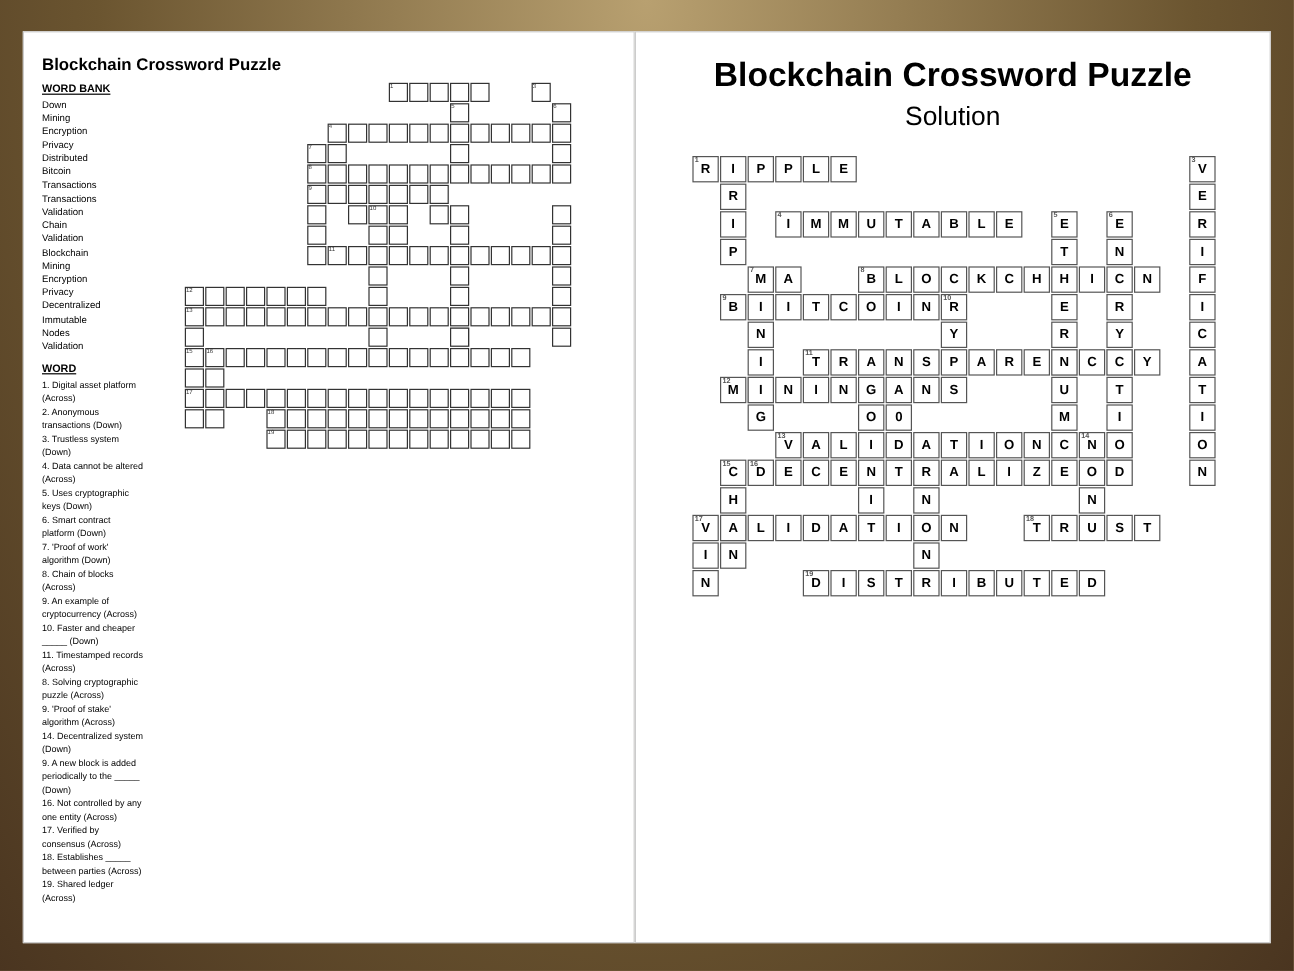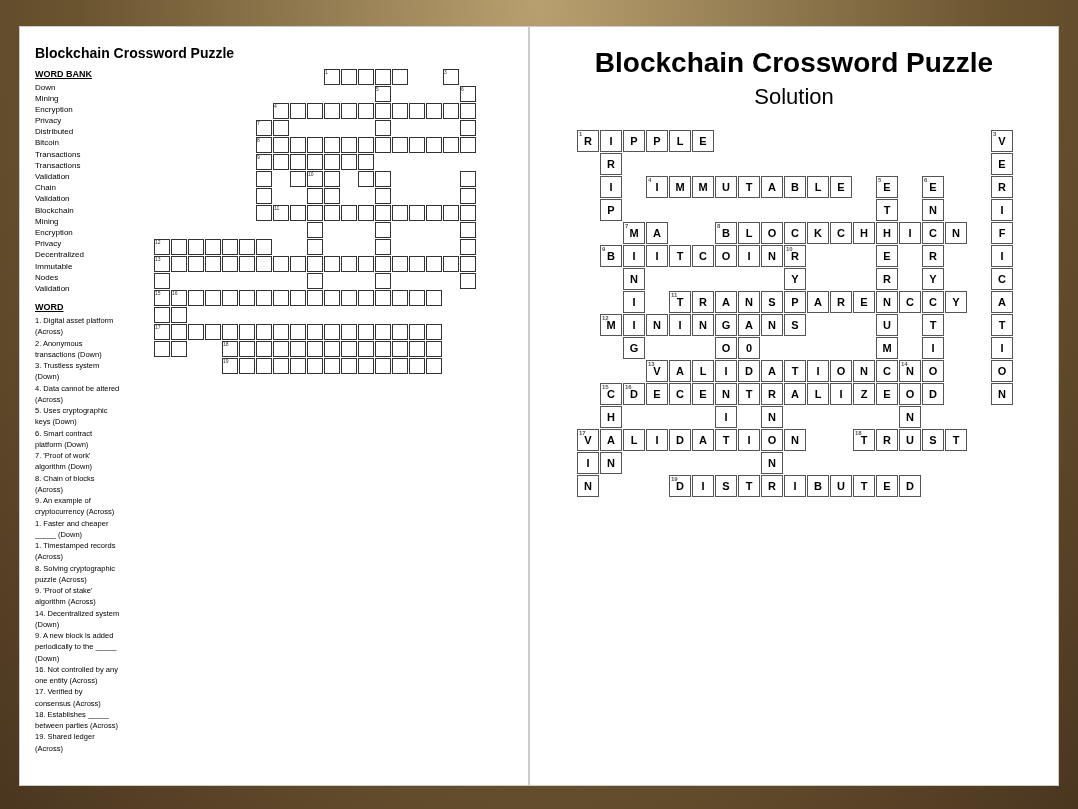--- a/index.html
+++ b/index.html
@@ -195,22 +195,22 @@
           <div id="clues-list">
               <div class="clue-item">1. Digital asset platform (Across)</div>
               <div class="clue-item">2. Anonymous transactions (Down)</div>
               <div class="clue-item">3. Trustless system (Down)</div>
               <div class="clue-item">4. Data cannot be altered (Across)</div>
               <div class="clue-item">5. Uses cryptographic keys (Down)</div>
               <div class="clue-item">6. Smart contract platform (Down)</div>
               <div class="clue-item">7. 'Proof of work' algorithm (Down)</div>
               <div class="clue-item">8. Chain of blocks (Across)</div>
               <div class="clue-item">9. An example of cryptocurrency (Across)</div>
-              <div class="clue-item">1. Faster and cheaper _____ (Down)</div>
-              <div class="clue-item">1. Timestamped records (Across)</div>
+              <div class="clue-item">10. Faster and cheaper _____ (Down)</div>
+              <div class="clue-item">11. Timestamped records (Across)</div>
               <div class="clue-item">8. Solving cryptographic puzzle (Across)</div>
               <div class="clue-item">9. 'Proof of stake' algorithm (Across)</div>
               <div class="clue-item">14. Decentralized system (Down)</div>
               <div class="clue-item">9. A new block is added periodically to the _____ (Down)</div>
               <div class="clue-item">16. Not controlled by any one entity (Across)</div>
               <div class="clue-item">17. Verified by consensus (Across)</div>
               <div class="clue-item">18. Establishes _____ between parties (Across)</div>
               <div class="clue-item">19. Shared ledger (Across)</div>
             </div>
         </div>

